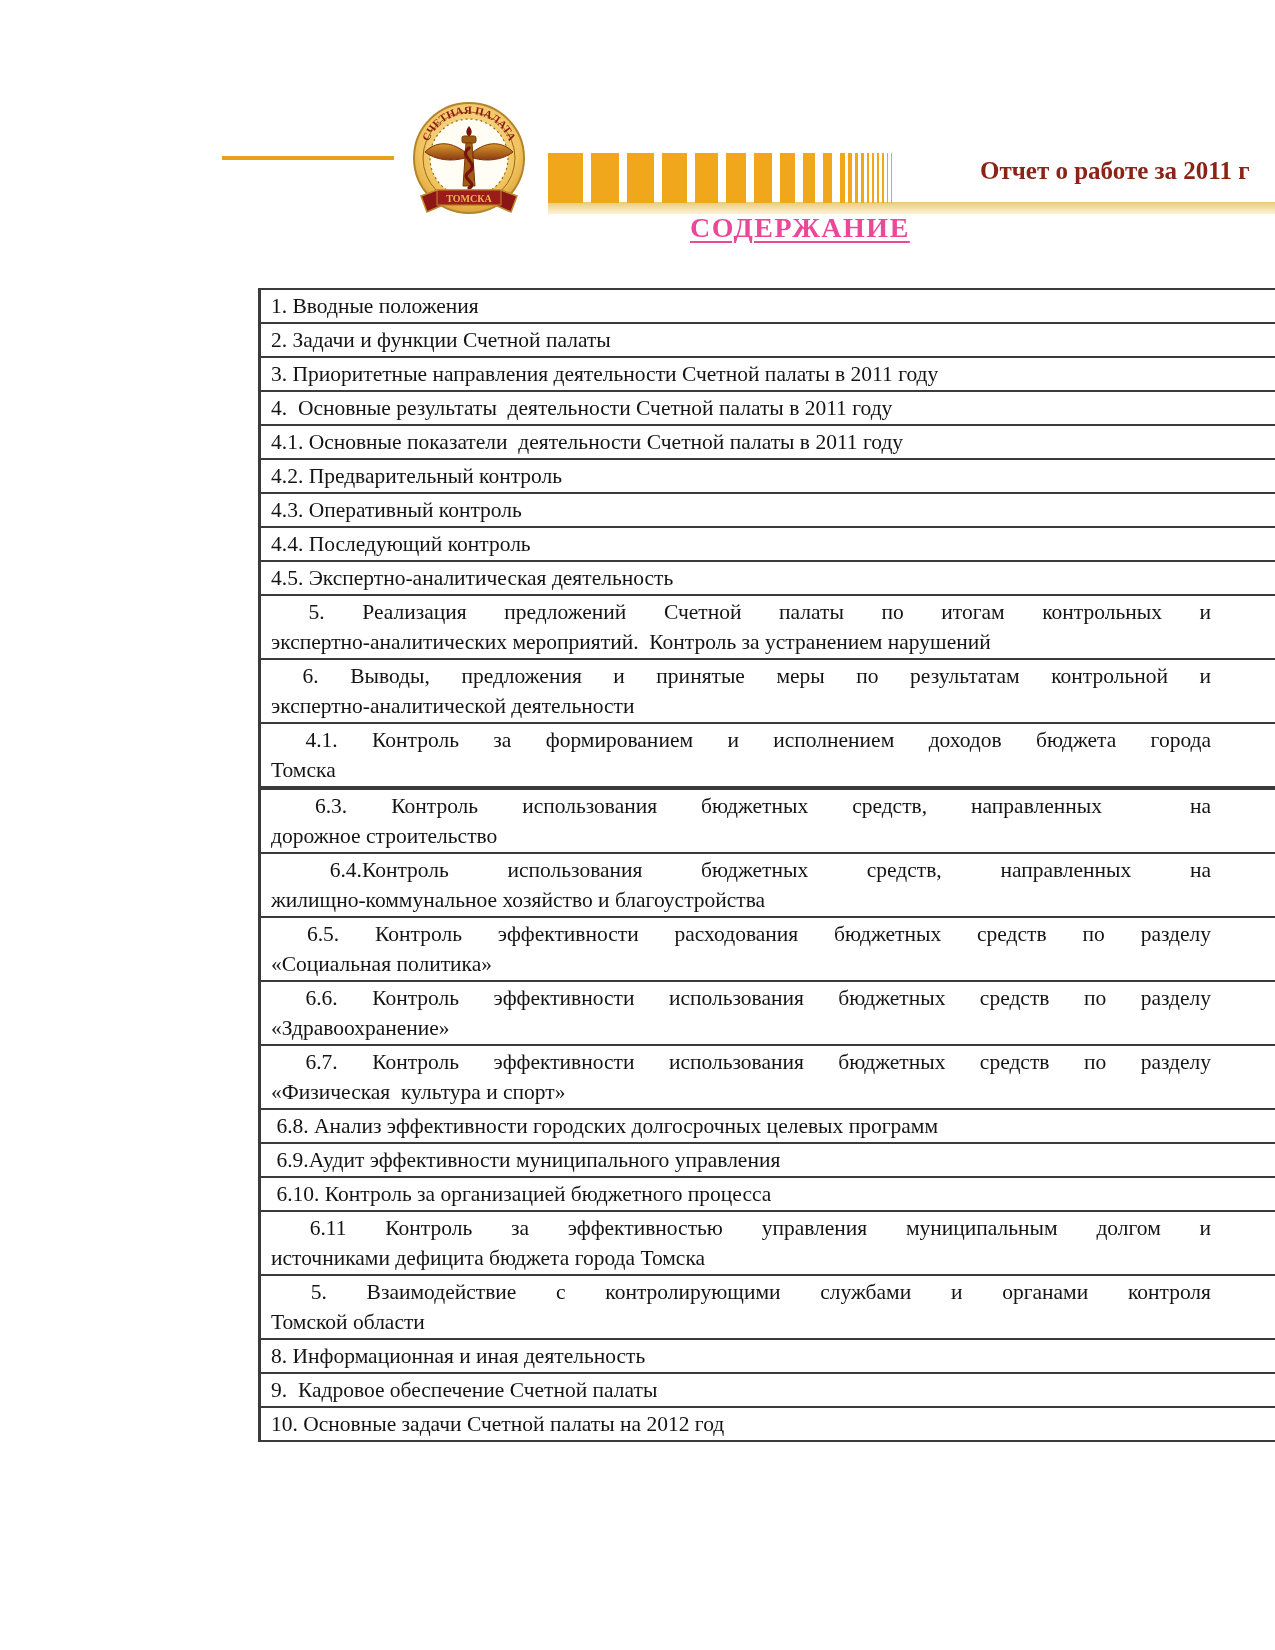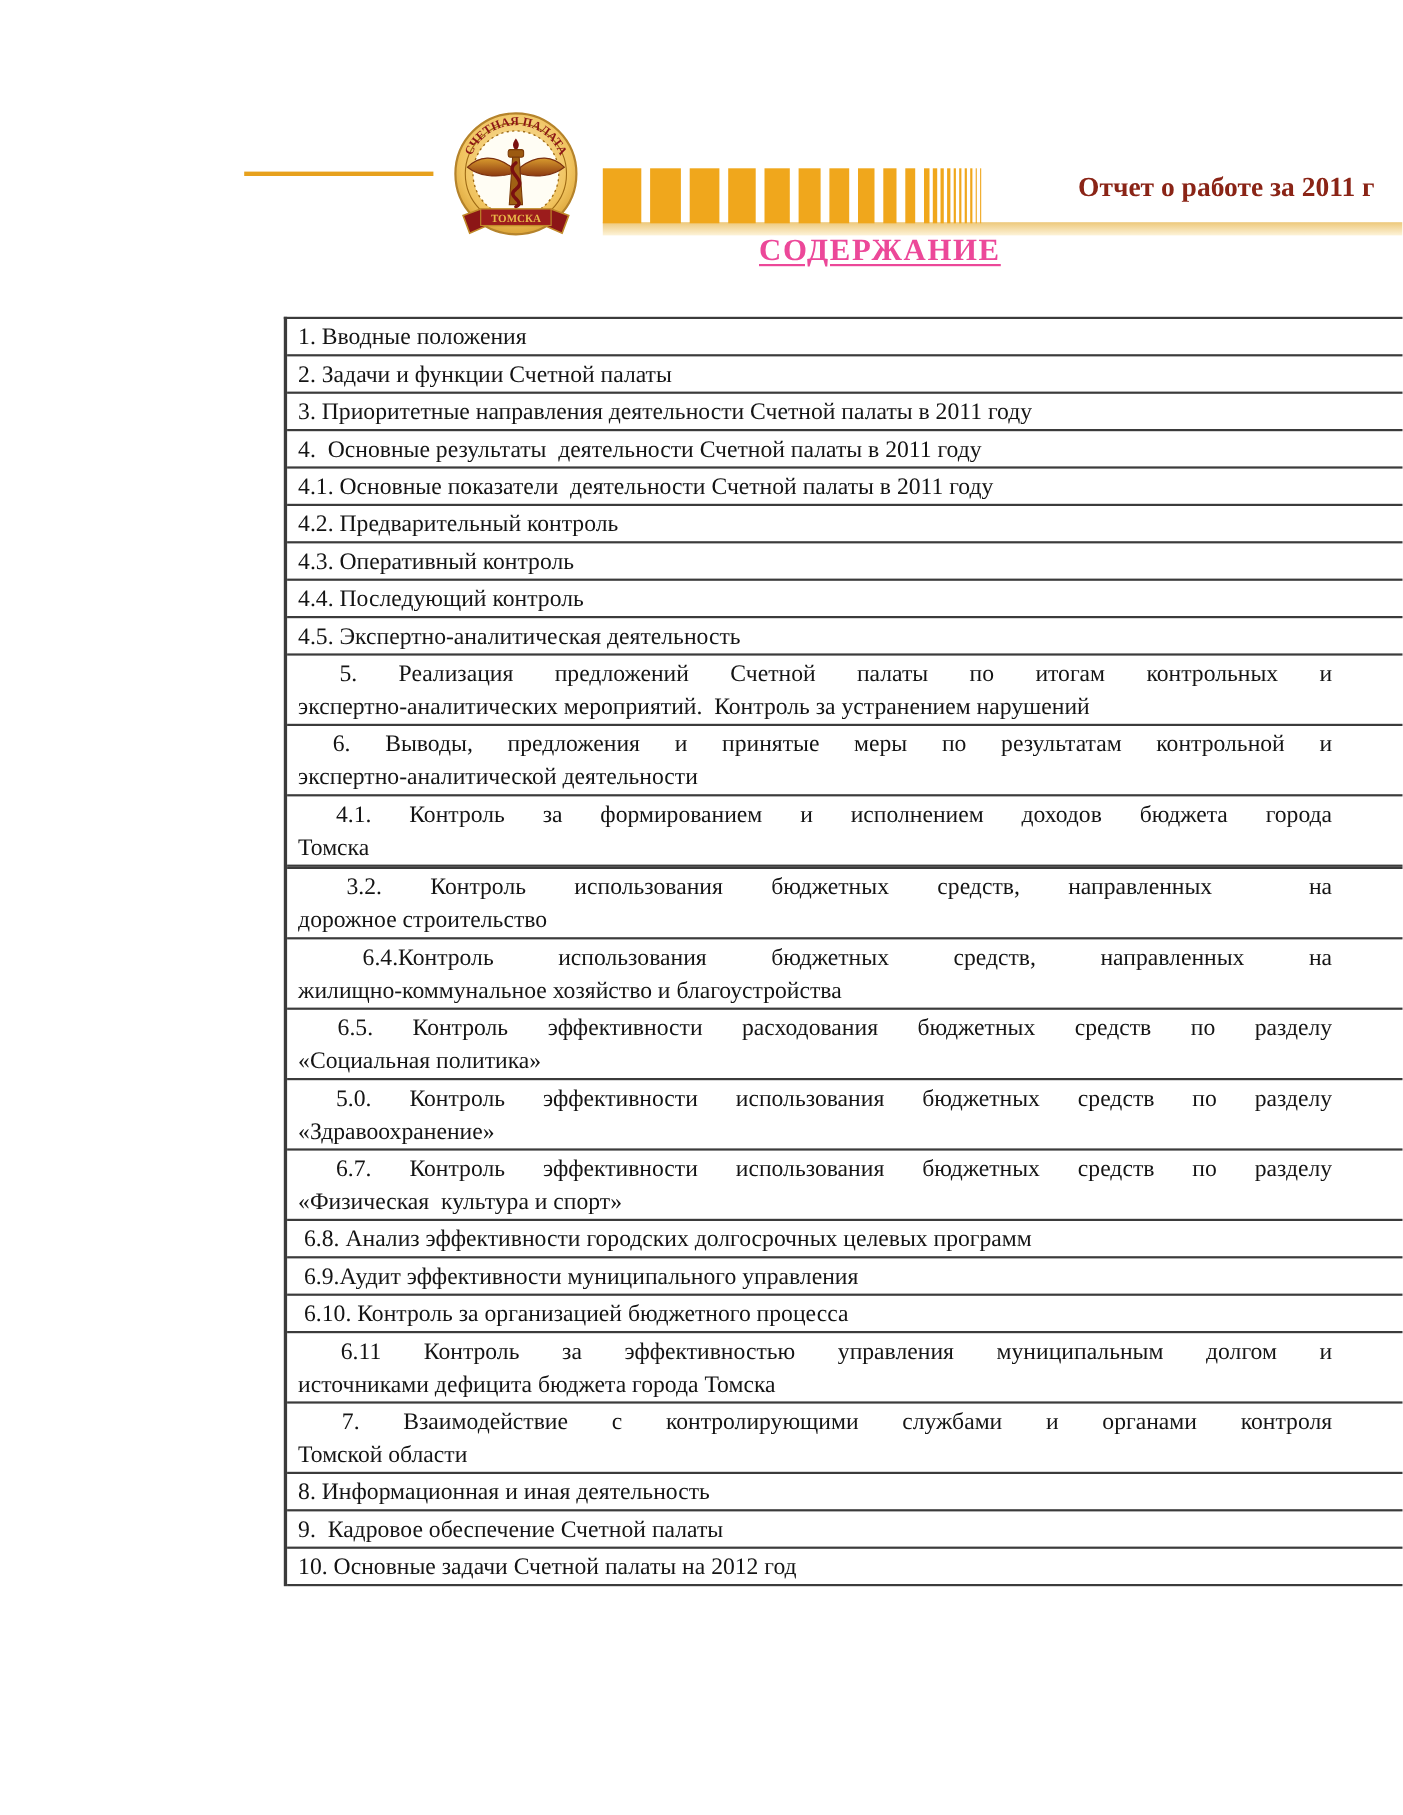--- a/index.html
+++ b/index.html
@@ -167,42 +167,42 @@
         <div class="line justify"> 4.1. Контроль за формированием и исполнением доходов бюджета города</div>
         <div class="line">Томска</div>
       </div>
       <div class="cell-page"></div>
     </div>
     <div class="toc-row">
       <div class="cell-page"></div>
     </div>
     <div class="toc-row">
       <div class="cell-title">
-        <div class="line justify"> 3.2. Контроль использования бюджетных средств, направленных  на</div>
+        <div class="line justify"> 6.3. Контроль использования бюджетных средств, направленных  на</div>
         <div class="line">дорожное строительство</div>
       </div>
       <div class="cell-page"></div>
     </div>
     <div class="toc-row">
       <div class="cell-title">
         <div class="line justify"> 6.4.Контроль использования бюджетных средств, направленных на</div>
         <div class="line">жилищно-коммунальное хозяйство и благоустройства</div>
       </div>
       <div class="cell-page"></div>
     </div>
     <div class="toc-row">
       <div class="cell-title">
         <div class="line justify"> 6.5. Контроль эффективности расходования бюджетных средств по разделу</div>
         <div class="line">«Социальная политика»</div>
       </div>
       <div class="cell-page"></div>
     </div>
     <div class="toc-row">
       <div class="cell-title">
-        <div class="line justify"> 5.0. Контроль эффективности использования бюджетных средств по разделу</div>
+        <div class="line justify"> 6.6. Контроль эффективности использования бюджетных средств по разделу</div>
         <div class="line">«Здравоохранение»</div>
       </div>
       <div class="cell-page"></div>
     </div>
     <div class="toc-row">
       <div class="cell-title">
         <div class="line justify"> 6.7. Контроль эффективности использования бюджетных средств по разделу</div>
         <div class="line">«Физическая  культура и спорт»</div>
       </div>
       <div class="cell-page"></div>
@@ -227,21 +227,21 @@
     </div>
     <div class="toc-row">
       <div class="cell-title">
         <div class="line justify"> 6.11 Контроль за эффективностью управления муниципальным долгом и</div>
         <div class="line">источниками дефицита бюджета города Томска</div>
       </div>
       <div class="cell-page"></div>
     </div>
     <div class="toc-row">
       <div class="cell-title">
-        <div class="line justify"> 7. Взаимодействие с контролирующими службами и органами контроля</div>
+        <div class="line justify"> 5. Взаимодействие с контролирующими службами и органами контроля</div>
         <div class="line">Томской области</div>
       </div>
       <div class="cell-page"></div>
     </div>
     <div class="toc-row">
       <div class="cell-title">
         <div class="line">8. Информационная и иная деятельность</div>
       </div>
       <div class="cell-page"></div>
     </div>

